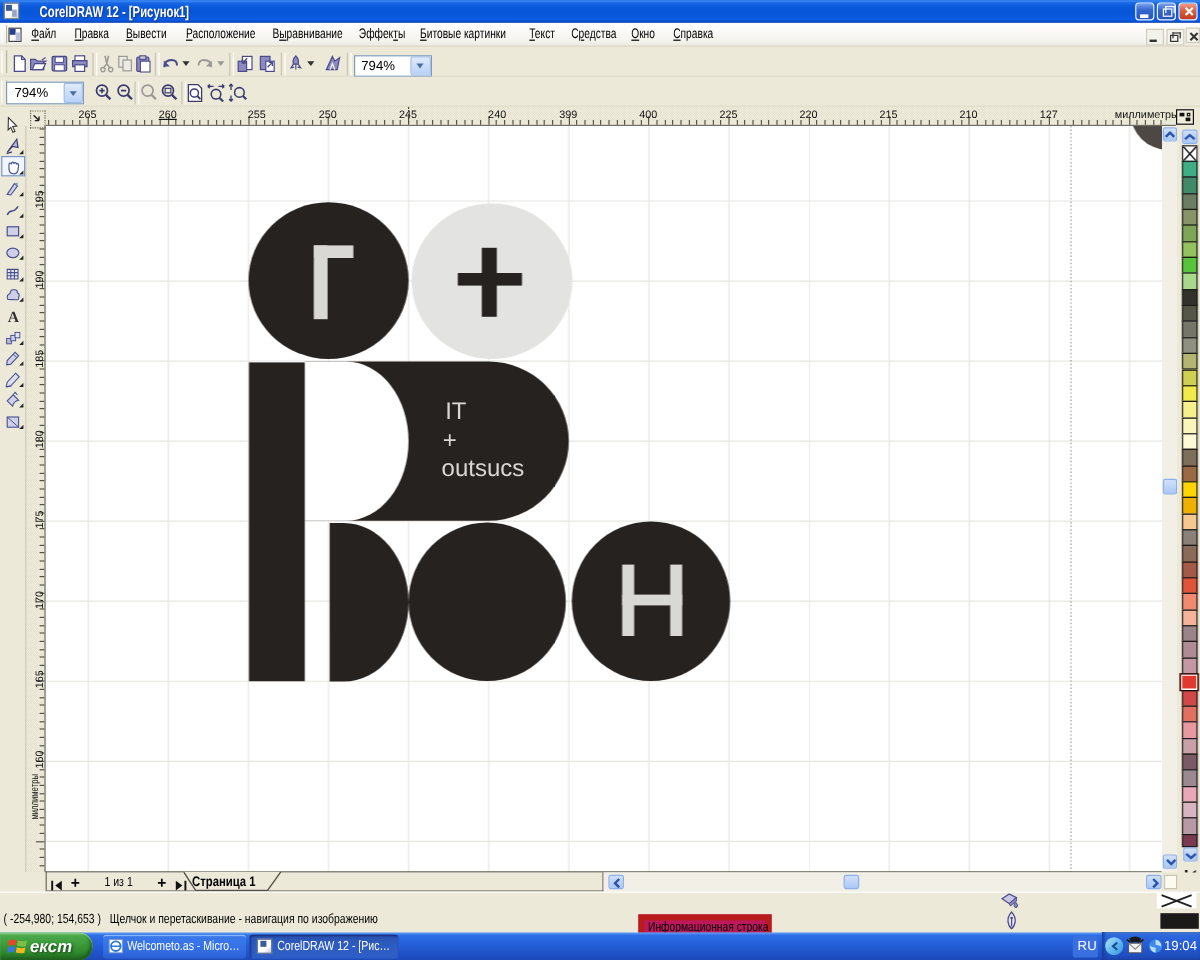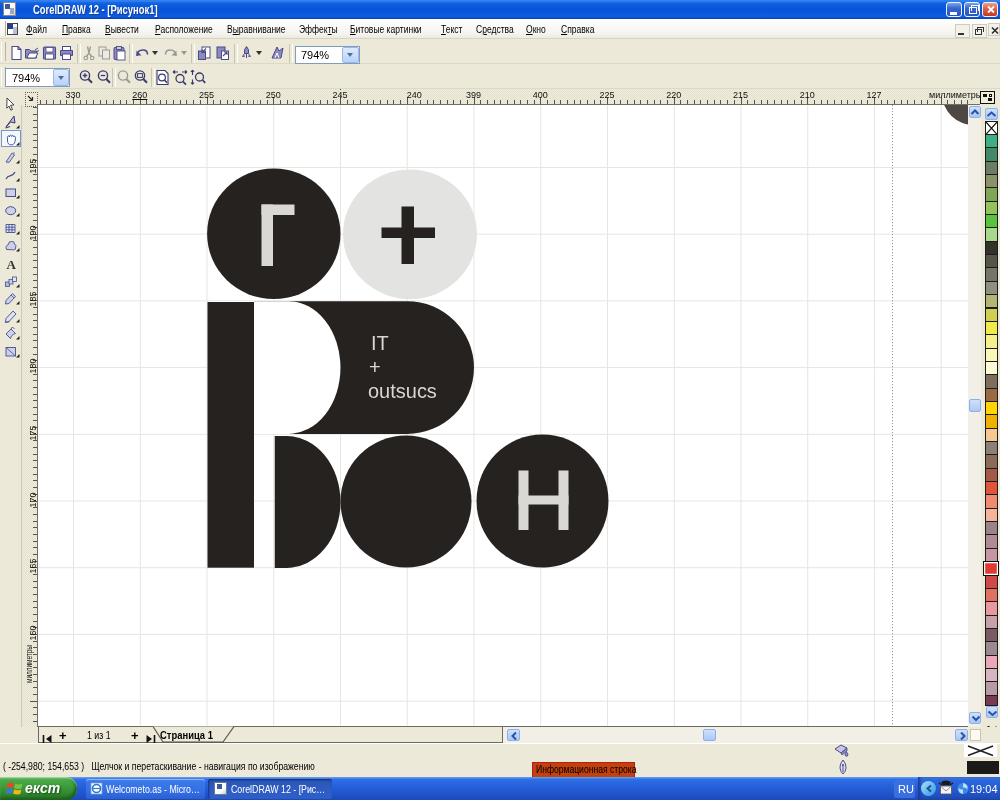--- a/index.html
+++ b/index.html
@@ -355,23 +355,23 @@
 <div class="abs tick" style="left:907.37px;top:100.0px;height:3.5px;"></div>
 <div class="abs tick" style="left:914.05px;top:100.0px;height:3.5px;"></div>
 <div class="abs tick" style="left:920.72px;top:100.0px;height:3.5px;"></div>
 <div class="abs tick" style="left:927.40px;top:100.0px;height:3.5px;"></div>
 <div class="abs tick" style="left:934.07px;top:100.0px;height:3.5px;"></div>
 <div class="abs tick" style="left:940.75px;top:96.5px;height:7.0px;"></div>
 <div class="abs tick" style="left:947.42px;top:100.0px;height:3.5px;"></div>
 <div class="abs tick" style="left:954.10px;top:100.0px;height:3.5px;"></div>
 <div class="abs tick" style="left:960.77px;top:100.0px;height:3.5px;"></div>
 <div class="abs tick" style="left:967.45px;top:100.0px;height:3.5px;"></div>
-<div class="abs rnum" style="left:58.0px;top:89.5px;width:30px;text-align:center;">330</div>
+<div class="abs rnum" style="left:58.0px;top:89.5px;width:30px;text-align:center;">265</div>
 <div class="abs rnum" style="left:124.8px;top:89.5px;width:30px;text-align:center;text-decoration:underline;">260</div>
-<div class="abs rnum" style="left:191.5px;top:89.5px;width:30px;text-align:center;">255</div>
+<div class="abs rnum" style="left:191.5px;top:89.5px;width:30px;text-align:right;">255</div>
 <div class="abs rnum" style="left:258.2px;top:89.5px;width:30px;text-align:center;">250</div>
 <div class="abs rnum" style="left:325.0px;top:89.5px;width:30px;text-align:center;">245</div>
 <div class="abs rnum" style="left:391.8px;top:89.5px;width:30px;text-align:right;">240</div>
 <div class="abs rnum" style="left:458.5px;top:89.5px;width:30px;text-align:center;">399</div>
 <div class="abs rnum" style="left:525.2px;top:89.5px;width:30px;text-align:center;">400</div>
 <div class="abs rnum" style="left:592.0px;top:89.5px;width:30px;text-align:center;">225</div>
 <div class="abs rnum" style="left:658.8px;top:89.5px;width:30px;text-align:center;">220</div>
 <div class="abs rnum" style="left:725.5px;top:89.5px;width:30px;text-align:center;">215</div>
 <div class="abs rnum" style="left:792.2px;top:89.5px;width:30px;text-align:center;">210</div>
 <div class="abs rnum" style="left:859.0px;top:89.5px;width:30px;text-align:center;">127</div>
@@ -740,21 +740,21 @@
     <path d="M6,1 Q9.5,5 9,9 Q8.5,13 6,15 Q3.5,13 3,9 Q2.5,5 6,1 Z" fill="#e4e4f2" stroke="#4a4a8a" stroke-width="1"></path>
     <path d="M6,6 v7" stroke="#4a4a8a" stroke-width="1"></path>
     <circle cx="6" cy="6" r="1.1" fill="#4a4a8a"></circle>
   </svg>
 <div class="abs" style="left:963.5px;top:743.5px;width:33px;height:13.5px;background:#fff;">
     <svg width="33" height="13.5" style="position:absolute;">
       <path d="M4,2 L29,11.5 M29,2 L4,11.5" stroke="#222" stroke-width="1.6"></path>
     </svg>
   </div>
 <div class="abs" style="left:966.5px;top:760.5px;width:32.5px;height:13px;background:#1c1a18;"></div>
-<div class="abs" style="left:532px;top:762px;width:101px;height:14px;background:#c2410c;border:1px solid #b91c1c;font-size:11px;color:#000;line-height:13px;">
+<div class="abs" style="left:532px;top:762px;width:101px;height:14px;background:#be185d;border:5px solid #b91c1c;font-size:11px;color:#000;line-height:13px;">
     <div style="transform:scaleX(0.78) translateZ(0);transform-origin:0 50%;position:absolute;left:2.5px;top:0px;white-space:nowrap;">Информационная строка</div>
   </div>
 
 <div class="abs" id="taskbar"></div>
 <div class="abs" style="left:0px;top:777px;width:77px;height:23px;border-radius:0 11px 11px 0;
  background:linear-gradient(180deg,#7bc77b 0%,#4aa94a 12%,#3c9a3a 45%,#2f8b2e 70%,#256f24 100%);
  box-shadow:inset 0 1px 1px #9ad89a, inset -2px -2px 3px #1e5e1e;"></div>
 <svg class="abs" style="left:6px;top:780px;" width="18" height="17" viewBox="0 0 18 17">
 <path d="M1,4 Q4,2 8,3.5 L7,8 Q3.5,6.5 0.8,8.3 Z" fill="#e04a2a"></path>
 <path d="M9,3.8 Q13,5 16.5,3.8 L15.5,8.3 Q12.5,9.5 8.2,8.2 Z" fill="#7ec043"></path>

